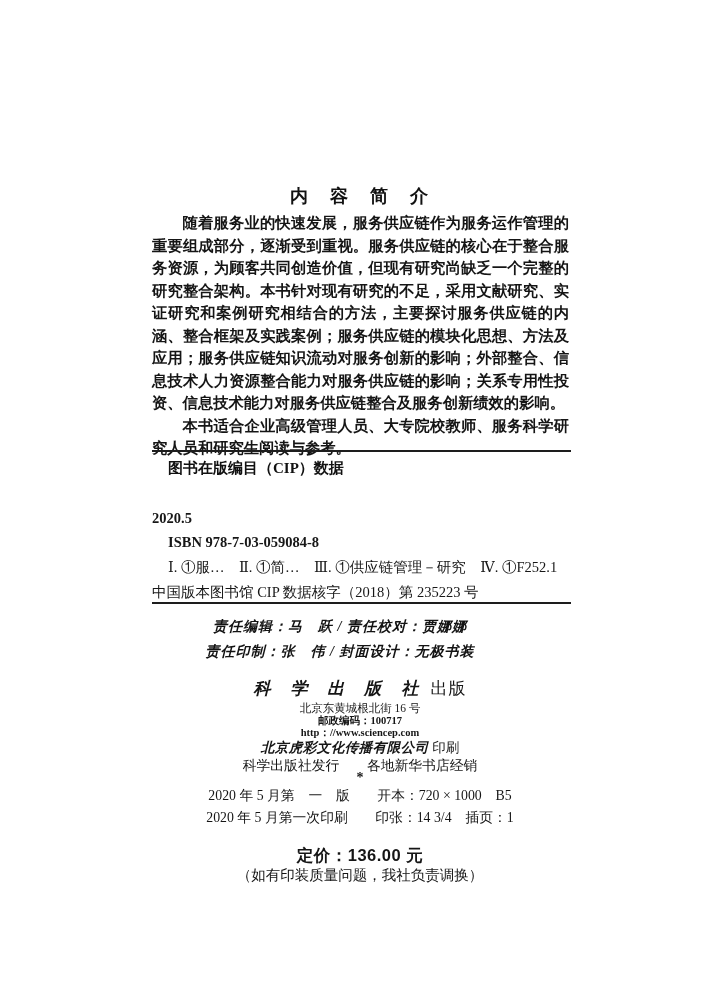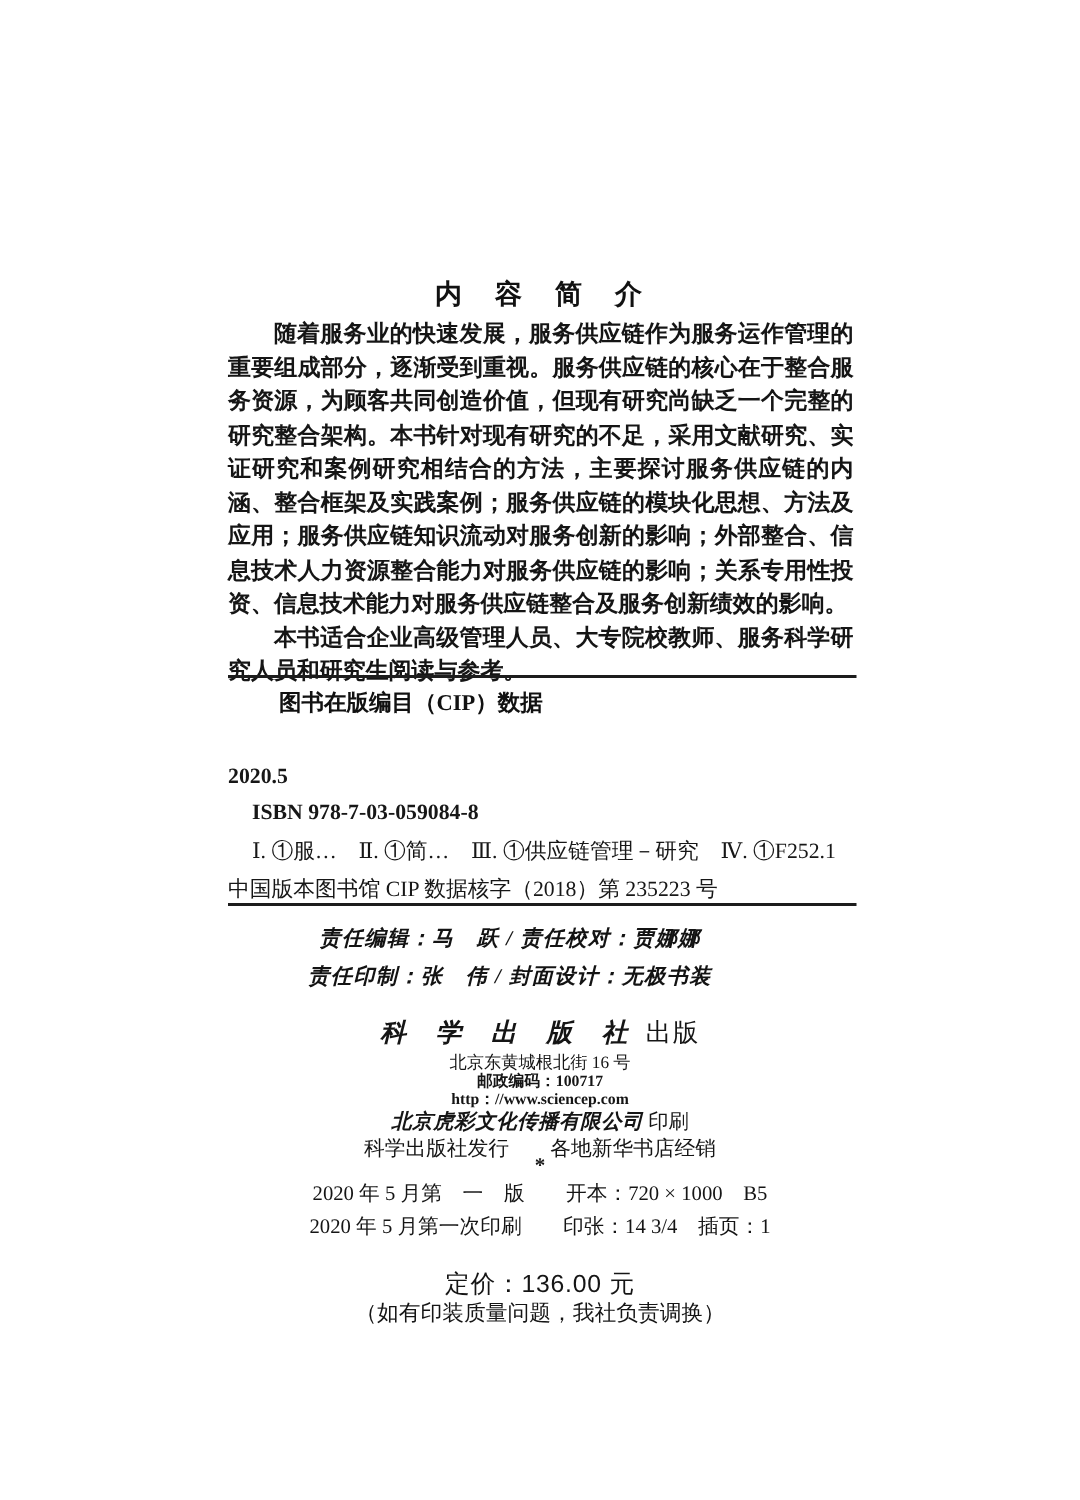--- a/index.html
+++ b/index.html
@@ -56,21 +56,20 @@
   .cip-rule.top { top: 450px; }
   .cip-rule.bottom { top: 602px; }
 
   .cip-heading {
     position: absolute;
     top: 459px;
     left: 168px;
     font-size: 15px;
     font-weight: bold;
     color: #111;
-    margin-left: 18px;
   }
   .cip-line {
     position: absolute;
     font-size: 14.5px;
     color: #171717;
     white-space: nowrap;
   }
   .cip-book   { top: 486px; left: 168px; }
   .cip-year   { top: 510px; left: 152px; font-weight: bold; }
   .cip-isbn   { top: 534px; left: 168px; font-weight: bold; }
@@ -119,21 +118,21 @@
   .printer-name { font-style: italic; font-weight: bold; letter-spacing: 0.5px; }
   .printer-suffix { }
   .dist-line   { top: 757px; font-size: 13.8px; }
   .star-line   { top: 770px; font-size: 14px; font-weight: bold; }
   .ed-line     { top: 787px; font-size: 13.8px; }
   .print-line  { top: 809px; font-size: 13.8px; }
   .words-line  { top: 829px; font-size: 13.8px; }
   .price-line  {
     top: 845px;
     font-size: 16.5px;
-    font-weight: normal;
+    font-weight: bold;
     font-family: "Liberation Sans", sans-serif;
     letter-spacing: 0.5px;
   }
   .notice-line { top: 866px; font-size: 14.5px; }
 </style>
 </head>
 <body>
 
 <div class="page">
 

